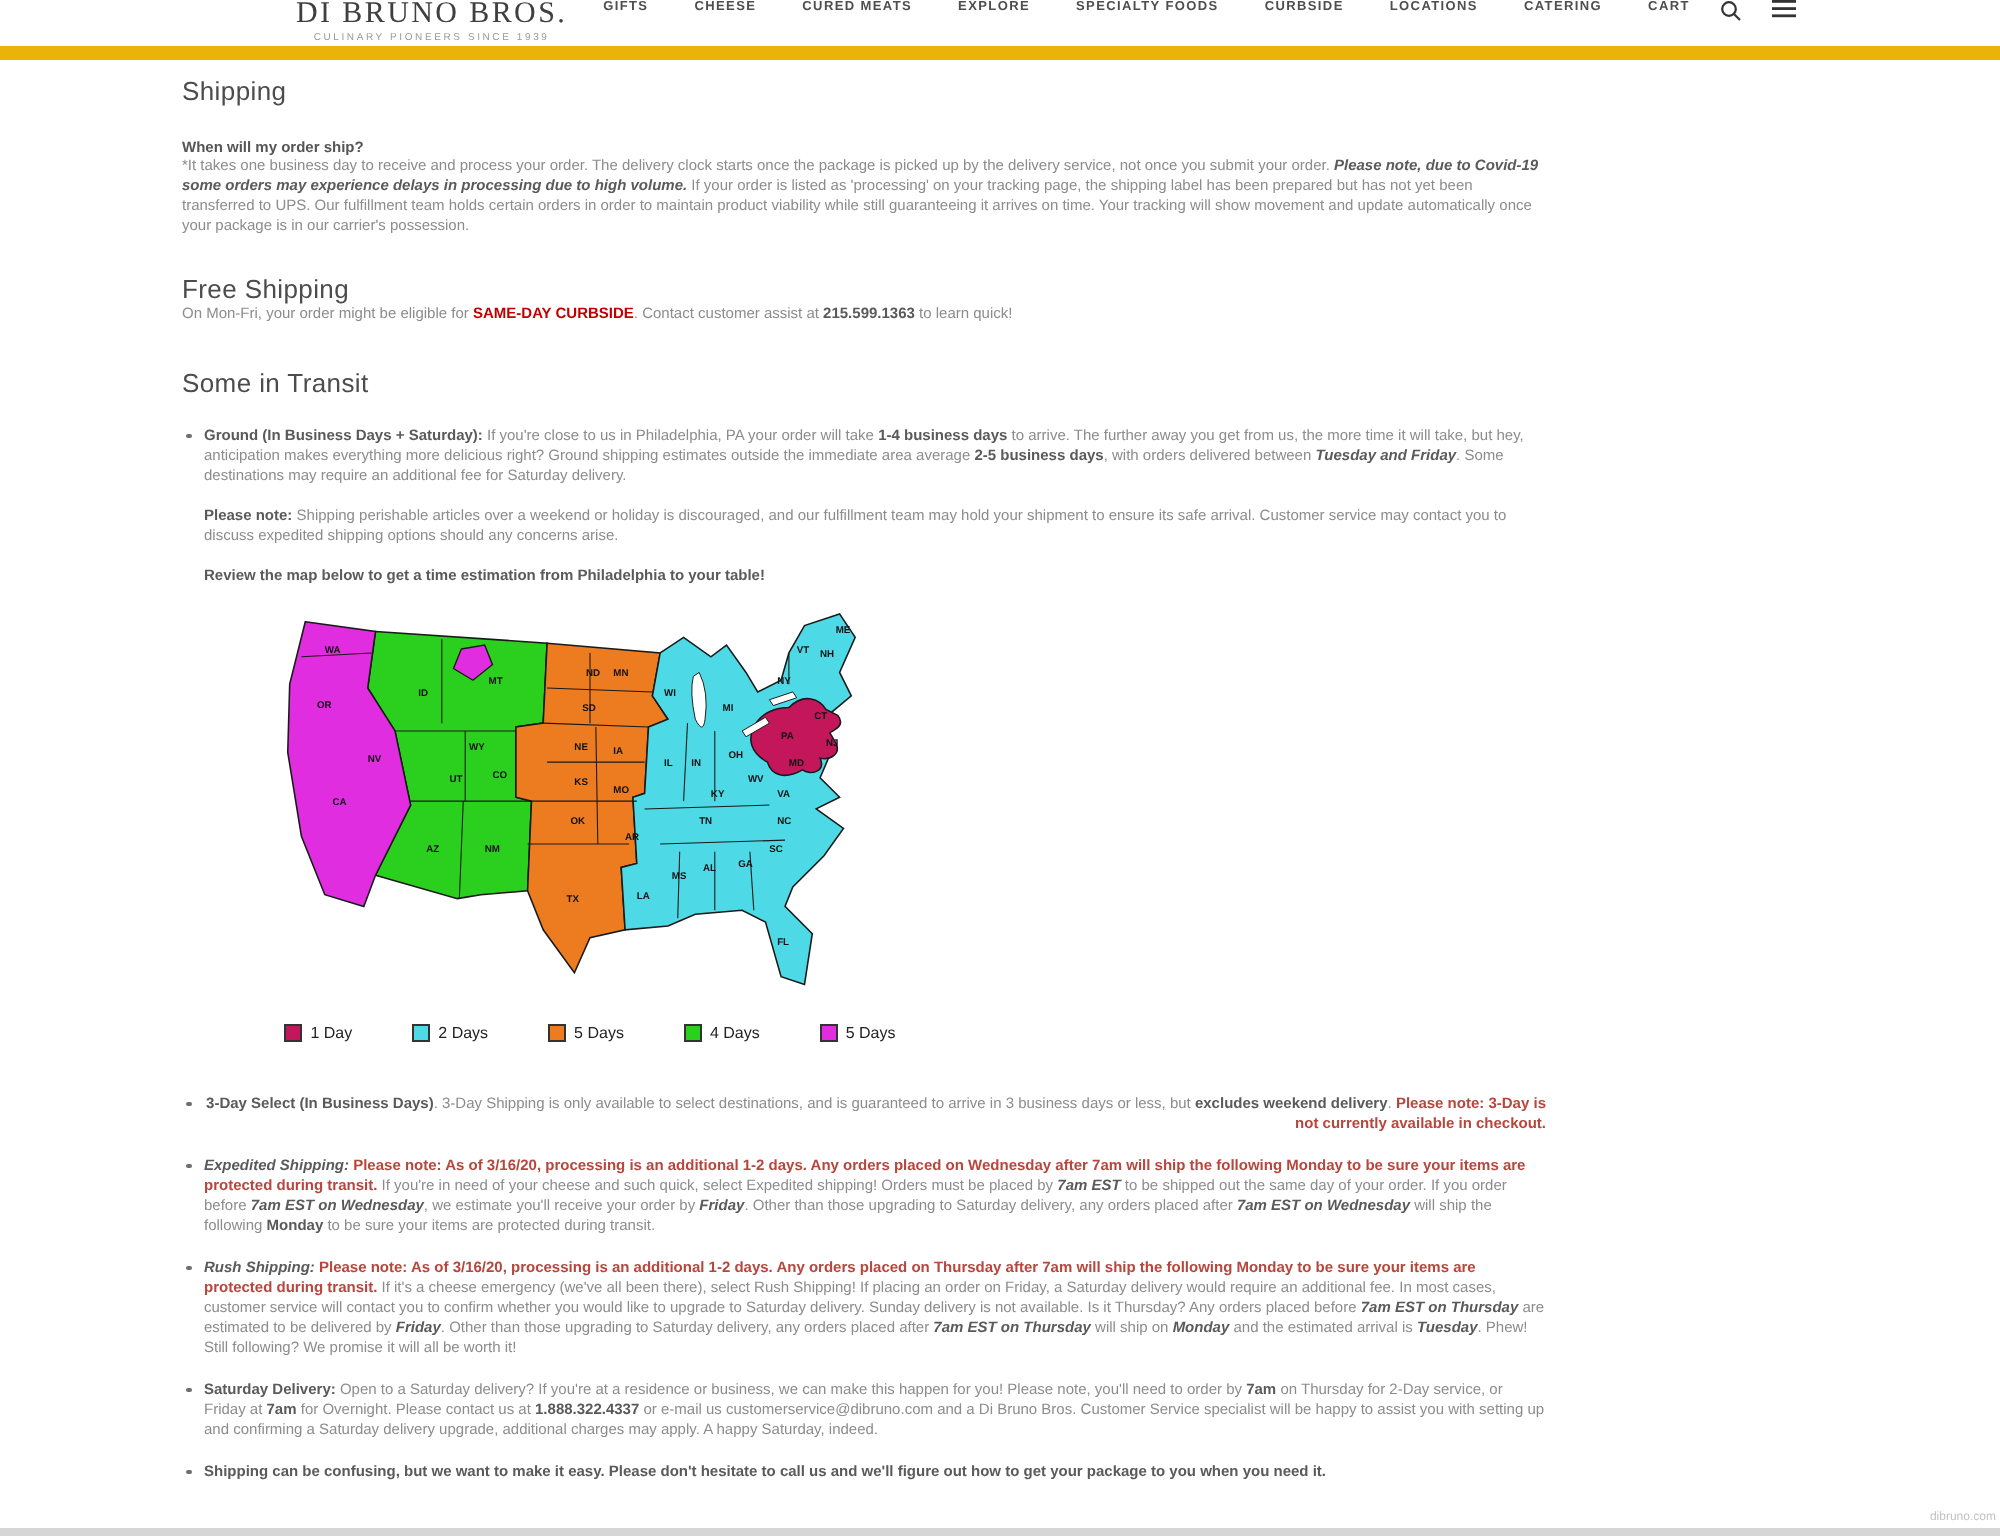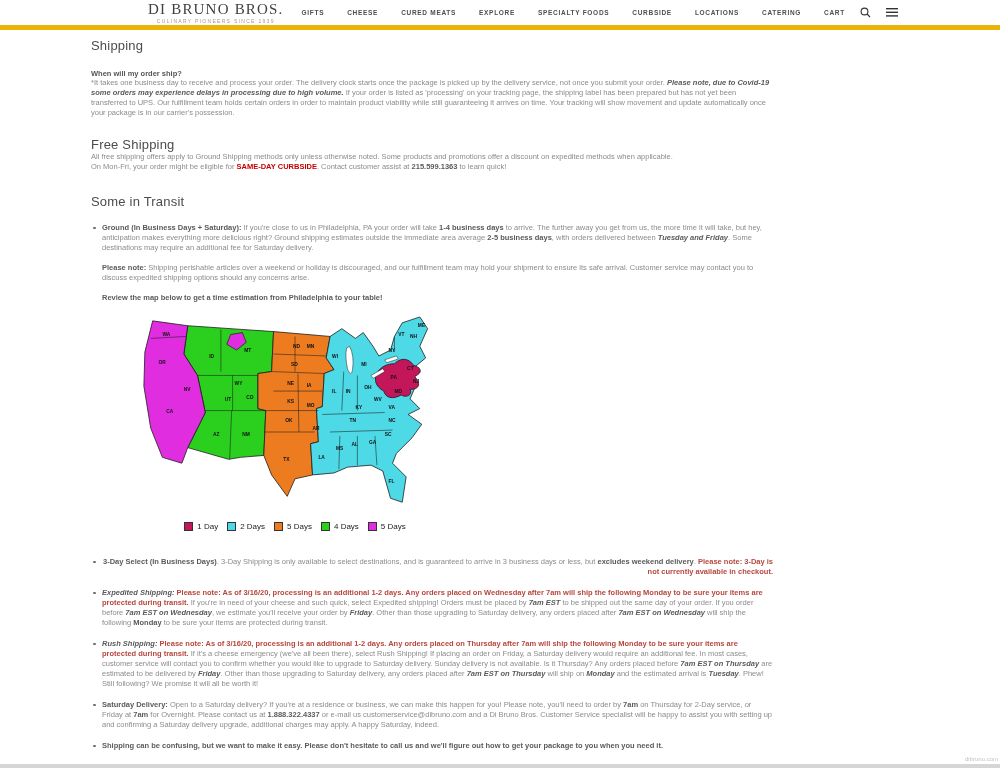--- a/index.html
+++ b/index.html
@@ -3,21 +3,21 @@
 <meta charset="utf-8">
 <title>Shipping</title>
 <style>
   * { box-sizing: border-box; }
   html,body { margin:0; padding:0; }
   body {
     width:1000px; height:768px; overflow:hidden; background:#fff;
     font-family:"Liberation Sans", sans-serif; color:#8c8c8c;
   }
   
-  .header { display:flex; align-items:center; height:30px; padding-left:148px; border-bottom:5px solid #eab308; background:#fff; }
+  .header { display:flex; align-items:flex-start; height:30px; padding-left:148px; border-bottom:7px solid #eab308; background:#fff; }
   .logo { text-align:center; margin-right:18px; cursor:pointer; }
   .logo-title { font-family:"Liberation Serif", serif; font-size:15px; color:#3f3f3f; letter-spacing:1.2px; text-transform:uppercase; white-space:nowrap; line-height:15px; }
   .logo-tagline { font-size:5px; color:#9a9a9a; letter-spacing:1.3px; margin-top:1px; white-space:nowrap; text-transform:uppercase; }
   .nav { display:flex; align-items:center; gap:23px; }
   .nav-item { font-size:6.5px; letter-spacing:0.7px; color:#4e4e4e; font-weight:bold; text-transform:uppercase; white-space:nowrap; cursor:pointer; }
   .hdr-icon { margin-left:15px; cursor:pointer; display:flex; align-items:center; }
   
   .content { width:682px; margin-left:91px; }
   .h-section { font-size:13px; font-weight:400; color:#4c4c4c; letter-spacing:0.2px; margin:0; }
   #h-shipping { padding-top:8px; }
@@ -34,21 +34,21 @@
   .seg-r1 { font-weight:bold; color:#c30000; }
   .bold-line { font-weight:bold; color:#5a5a5a; }
   
   ul.bullets { list-style:none; margin:14px 0 0 0; padding:0; }
   ul.bullets li { position:relative; padding-left:11px; margin-bottom:11px; }
   ul.bullets li::before { content:""; position:absolute; left:2px; top:3.5px; width:2.5px; height:2.5px; background:#6e6e6e; border-radius:50%; }
   
   .map-wrap { margin:10px 0 0 37px; width:312px; }
   .map-wrap svg { display:block; }
   .state-label { font-family:"Liberation Sans", sans-serif; font-size:5px; font-weight:bold; fill:#111; }
-  .legend { display:flex; justify-content:center; gap:9px; margin-top:9px; width:312px; }
+  .legend { display:flex; justify-content:center; gap:30px; margin-top:9px; width:312px; }
   .legend-item { display:flex; align-items:center; gap:4px; }
   .legend-swatch { width:9px; height:9px; border:1px solid #333; }
   .legend-label { font-size:8px; color:#222; }
   .after-map { margin-top:26px !important;text-align:right; }
   
   .scrollbar-h { position:fixed; left:0; right:0; bottom:0; height:4px; background:#d6d6d6; }
   .footer-hint { position:fixed; right:2px; bottom:6px; font-size:6px; color:#c2c2c2; }
 </style>
 </head>
 <body>
@@ -85,21 +85,20 @@
 </div>
 
 <div class="content">
 
   <h1 class="h-section" id="h-shipping">Shipping</h1>
 
   <div class="q">When will my order ship?</div>
   <p class="body mt10"><span class="seg-n">*It takes one business day to receive and process your order. The delivery clock starts once the package is picked up by the delivery service, not once you submit your order. </span><span class="seg-bi">Please note, due to Covid-19 some orders may experience delays in processing due to high volume.</span><span class="seg-n"> If your order is listed as 'processing' on your tracking page, the shipping label has been prepared but has not yet been transferred to UPS. Our fulfillment team holds certain orders in order to maintain product viability while still guaranteeing it arrives on time. Your tracking will show movement and update automatically once your package is in our carrier's possession.</span></p>
 
   <h1 class="h-section" id="h-free">Free Shipping</h1>
-  <p class="body mt12">All free shipping offers apply to Ground Shipping methods only unless otherwise noted. Some products and promotions offer a discount on expedited methods when applicable.</p>
 
   <p class="body"><span class="seg-n">On Mon-Fri, your order might be eligible for </span><span class="seg-r1">SAME-DAY CURBSIDE</span><span class="seg-n">. Contact customer assist at </span><span class="seg-b">215.599.1363</span><span class="seg-n"> to learn quick!</span></p>
 
   <h1 class="h-section" id="h-transit">Some in Transit</h1>
 
   <ul class="bullets">
     <li>
       <p class="li-text"><span class="seg-b">Ground (In Business Days + Saturday): </span><span class="seg-n">If you're close to us in Philadelphia, PA your order will take </span><span class="seg-b">1-4 business days</span><span class="seg-n"> to arrive. The further away you get from us, the more time it will take, but hey, anticipation makes everything more delicious right? Ground shipping estimates outside the immediate area average </span><span class="seg-b">2-5 business days</span><span class="seg-n">, with orders delivered between </span><span class="seg-bi">Tuesday and Friday</span><span class="seg-n">. Some destinations may require an additional fee for Saturday delivery.</span></p>
       <p class="li-text mt10"><span class="seg-b">Please note: </span><span class="seg-n">Shipping perishable articles over a weekend or holiday is discouraged, and our fulfillment team may hold your shipment to ensure its safe arrival. Customer service may contact you to discuss expedited shipping options should any concerns arise.</span></p>
       <p class="li-text mt10 bold-line">Review the map below to get a time estimation from Philadelphia to your table!</p>

